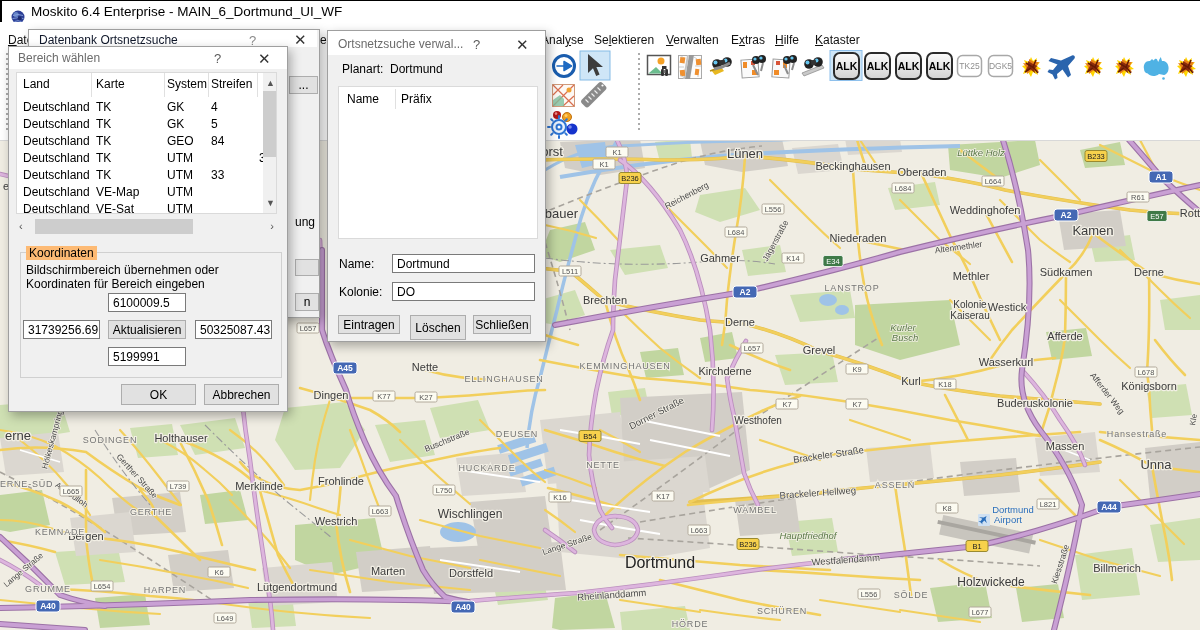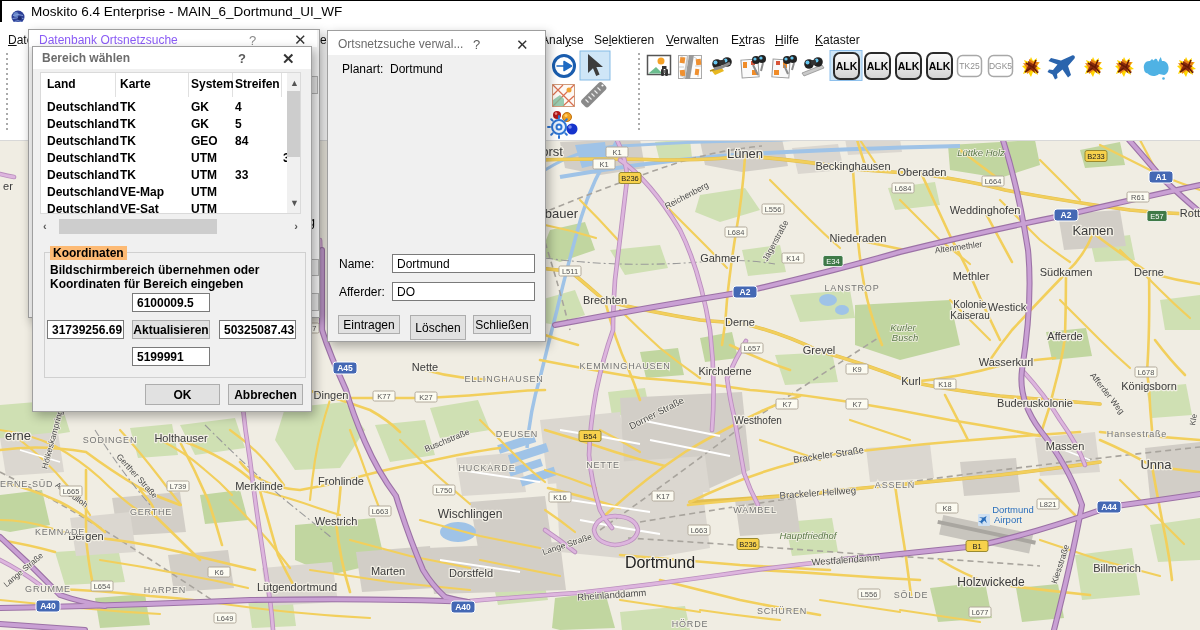--- a/index.html
+++ b/index.html
@@ -733,30 +733,30 @@
 
     <path d="M1071 6 C1073 4 1076 6 1074.5 8.5 L1068 16 L1071 25 L1068 27.5 L1062.5 19.5 L1057 24 L1057.5 28 L1055 29.5 L1052.5 24.5 L1047.5 22 L1049 19.5 L1053 20 L1057.5 14.5 L1048.5 11 L1051 8 L1061 10.5 Z" fill="#2a64ad"></path>
 
     <path d="M1144 19 C1143 14 1146 10.5 1150 11 L1152 9 L1153.5 10.5 C1155 8.5 1156.5 8.2 1157.2 9.8 L1158.2 12 L1159.3 9.5 L1160.8 7 L1162 11 C1165.5 10.5 1168 13 1168.5 17 C1169 21 1167 24.5 1164 25 L1159 24 C1155.5 27 1149.8 26.5 1147.8 23.5 C1145.2 23.2 1144.2 21.5 1144 19 Z" fill="#4fb2e4"></path>
     <circle cx="1163.5" cy="28.5" r="1.3" fill="#4fb2e4"></circle>
   </svg>
 </div>
 
 <div class="abs dlg" id="backdlg" style="left:28px;top:29px;width:290px;height:287px;">
   <div class="abs" style="left:0;top:0;width:288px;height:17px;background:#fff;"></div>
-  <div class="abs dtitle" style="left:10px;top:3px;color:#8b5cf6;">Datenbank Ortsnetzsuche</div>
+  <div class="abs dtitle" style="left:10px;top:3px;color:#0f172a;">Datenbank Ortsnetzsuche</div>
   <div class="abs dq" style="left:220px;top:3px;color:#8a8a8a;">?</div>
   <div class="abs dx" style="left:265px;top:1px;">✕</div>
   <div class="abs btn" style="left:260px;top:46px;width:29px;height:18px;">...</div>
   <div class="abs lbl" style="left:266px;top:185px;">ung</div>
   <div class="abs btn" style="left:266px;top:229px;width:24px;height:17px;"></div>
   <div class="abs btn" style="left:266px;top:263px;width:24px;height:18px;">n</div>
 </div>
 
-<div class="abs dlg" id="bereich" style="left:32px;top:46px;width:278px;height:364px;font-weight:bold;">
+<div class="abs dlg" id="bereich" style="left:8px;top:46px;width:278px;height:364px;">
   <div class="abs" style="left:0;top:0;width:278px;height:22px;background:#fff;"></div>
   <div class="abs dtitle" style="left:9px;top:4px;">Bereich wählen</div>
   <div class="abs dq" style="left:205px;top:4px;">?</div>
   <div class="abs dx" style="left:249px;top:3px;">✕</div>
 
   <div class="abs" style="left:7px;top:25px;width:261px;height:142px;background:#fff;border:1px solid #dadada;box-sizing:border-box;">
     <div class="abs" style="left:74px;top:0;width:1px;height:24px;background:#e0e0e0;"></div>
     <div class="abs" style="left:147px;top:0;width:1px;height:24px;background:#e0e0e0;"></div>
     <div class="abs" style="left:191px;top:0;width:1px;height:24px;background:#e0e0e0;"></div>
     <div class="abs" style="left:240px;top:0;width:1px;height:24px;background:#e0e0e0;"></div>
@@ -818,20 +818,25 @@
   <div class="abs btn" style="left:195px;top:337px;width:75px;height:21px;">Abbrechen</div>
 </div>
 
 <div class="abs dlg" id="ortsdlg" style="left:327px;top:30px;width:217px;height:310px;">
   <div class="abs" style="left:0;top:0;width:217px;height:24px;background:#fff;"></div>
   <div class="abs dtitle" style="left:10px;top:6px;">Ortsnetzsuche verwal...</div>
   <div class="abs dq" style="left:145px;top:6px;">?</div>
   <div class="abs dx" style="left:188px;top:5px;">✕</div>
 
   <div class="abs lbl" style="left:14px;top:31px;">Planart:&nbsp; Dortmund</div>
+  <div class="abs" style="left:10px;top:55px;width:200px;height:153px;background:#fff;border:1px solid #dadada;box-sizing:border-box;">
+    <div class="abs lbl" style="left:8px;top:5px;">Name</div>
+    <div class="abs lbl" style="left:62px;top:5px;">Präfix</div>
+    <div class="abs" style="left:56px;top:2px;width:1px;height:20px;background:#e0e0e0;"></div>
+  </div>
   <div class="abs lbl" style="left:11px;top:226px;">Name:</div>
   <div class="abs inp" style="left:64px;top:223px;width:143px;height:19px;">Dortmund</div>
-  <div class="abs lbl" style="left:11px;top:254px;">Afferder:</div>
+  <div class="abs lbl" style="left:11px;top:254px;">Kolonie:</div>
   <div class="abs inp" style="left:64px;top:251px;width:143px;height:19px;">DO</div>
   <div class="abs btn" style="left:10px;top:284px;width:62px;height:19px;">Eintragen</div>
   <div class="abs btn" style="left:82px;top:284px;width:56px;height:25px;">Löschen</div>
   <div class="abs btn" style="left:145px;top:284px;width:58px;height:19px;">Schließen</div>
 </div>
 
 </body></html>

